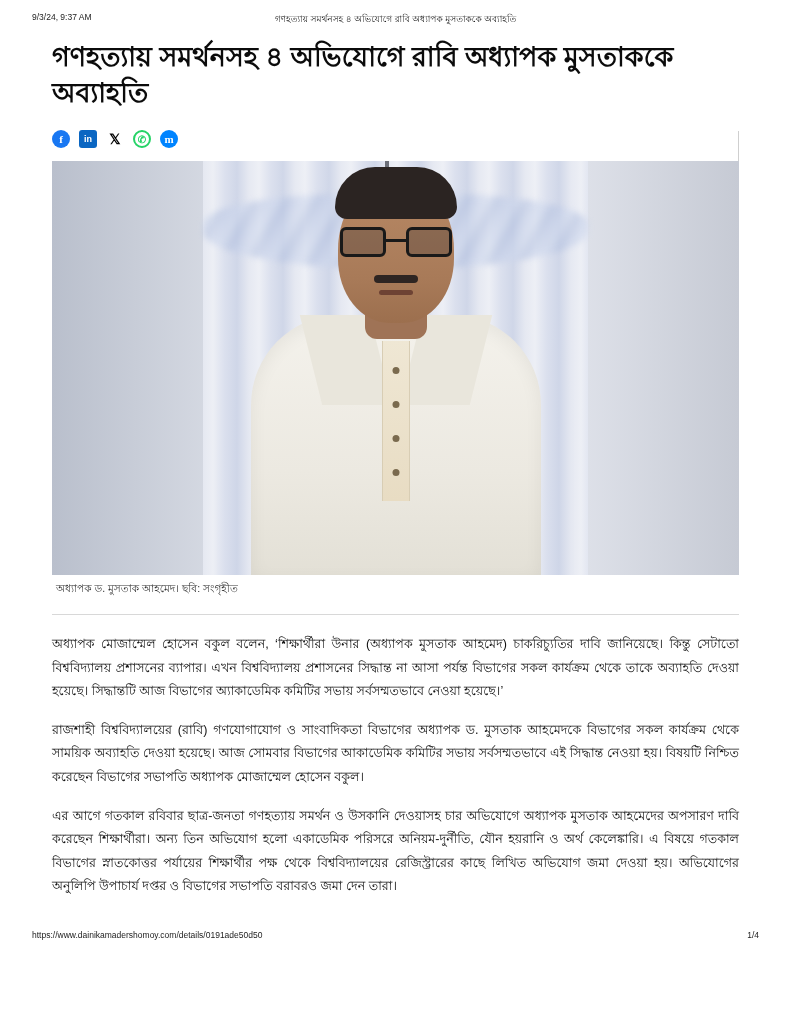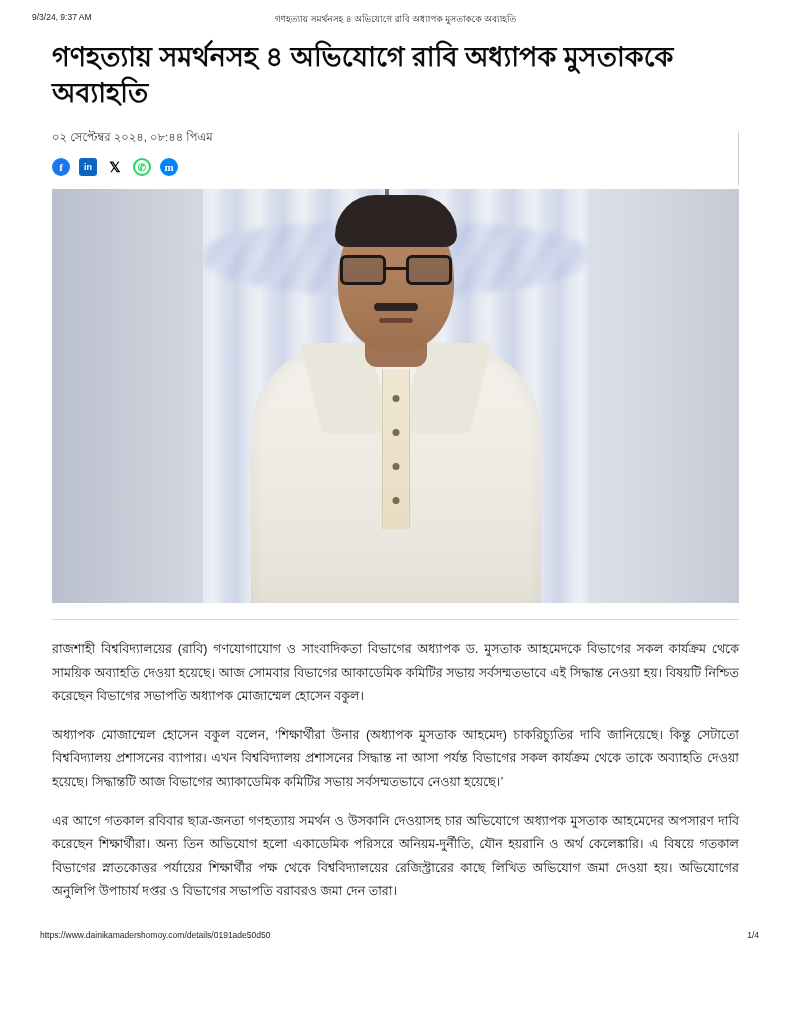--- a/index.html
+++ b/index.html
@@ -299,39 +299,38 @@
     position: absolute;
     left: 32px;
     right: 32px;
     bottom: 12px;
     display: flex;
     justify-content: space-between;
     align-items: center;
     font-size: 8.5px;
     color: #222;
   }
-  .footer-url { white-space: nowrap; margin-left: 8px; }
+  .footer-url { white-space: nowrap; }
 </style>
 </head>
 <body>
 
 <div class="page">
 
   <div class="print-header">
     <div class="print-date">9/3/24, 9:37 AM</div>
     <div class="print-title">গণহত্যায় সমর্থনসহ ৪ অভিযোগে রাবি অধ্যাপক মুসতাককে অব্যাহতি</div>
   </div>
 
   <div class="article">
 
     <h1 class="headline">গণহত্যায় সমর্থনসহ ৪ অভিযোগে রাবি অধ্যাপক মুসতাককে অব্যাহতি</h1>
 
     <div class="byline-wrap">
       <div class="byline-rule"></div>
-      <div class="pubdate">০২ সেপ্টেম্বর ২০২৪, ০৮:৪৪ পিএম</div>
 
       <div class="socials">
         <span class="soc soc-fb">f</span>
         <span class="soc soc-li">in</span>
         <span class="soc soc-x">𝕏</span>
         <span class="soc soc-wa">✆</span>
         <span class="soc soc-ms">m</span>
       </div>
     </div>
 
@@ -359,26 +358,27 @@
           <div class="hair"></div>
           <div class="glasses">
             <div class="lens l"></div>
             <div class="bridge"></div>
             <div class="lens r"></div>
           </div>
           <div class="mustache"></div>
           <div class="mouth"></div>
         </div>
       </div>
+      <figcaption class="caption">অধ্যাপক ড. মুসতাক আহমেদ। ছবি: সংগৃহীত</figcaption>
     </figure>
 
     <hr class="hr">
 
+    <p class="body">অধ্যাপক মোজাম্মেল হোসেন বকুল বলেন, ‘শিক্ষার্থীরা উনার (অধ্যাপক মুসতাক আহমেদ) চাকরিচ্যুতির দাবি জানিয়েছে। কিন্তু সেটাতো বিশ্ববিদ্যালয় প্রশাসনের ব্যাপার। এখন বিশ্ববিদ্যালয় প্রশাসনের সিদ্ধান্ত না আসা পর্যন্ত বিভাগের সকল কার্যক্রম থেকে তাকে অব্যাহতি দেওয়া হয়েছে। সিদ্ধান্তটি আজ বিভাগের অ্যাকাডেমিক কমিটির সভায় সর্বসম্মতভাবে নেওয়া হয়েছে।’</p>
     <p class="body">রাজশাহী বিশ্ববিদ্যালয়ের (রাবি) গণযোগাযোগ ও সাংবাদিকতা বিভাগের অধ্যাপক ড. মুসতাক আহমেদকে বিভাগের সকল কার্যক্রম থেকে সাময়িক অব্যাহতি দেওয়া হয়েছে। আজ সোমবার বিভাগের আকাডেমিক কমিটির সভায় সর্বসম্মতভাবে এই সিদ্ধান্ত নেওয়া হয়। বিষয়টি নিশ্চিত করেছেন বিভাগের সভাপতি অধ্যাপক মোজাম্মেল হোসেন বকুল।</p>
-    <p class="body">অধ্যাপক মোজাম্মেল হোসেন বকুল বলেন, ‘শিক্ষার্থীরা উনার (অধ্যাপক মুসতাক আহমেদ) চাকরিচ্যুতির দাবি জানিয়েছে। কিন্তু সেটাতো বিশ্ববিদ্যালয় প্রশাসনের ব্যাপার। এখন বিশ্ববিদ্যালয় প্রশাসনের সিদ্ধান্ত না আসা পর্যন্ত বিভাগের সকল কার্যক্রম থেকে তাকে অব্যাহতি দেওয়া হয়েছে। সিদ্ধান্তটি আজ বিভাগের অ্যাকাডেমিক কমিটির সভায় সর্বসম্মতভাবে নেওয়া হয়েছে।’</p>
     <p class="body">এর আগে গতকাল রবিবার ছাত্র-জনতা গণহত্যায় সমর্থন ও উসকানি দেওয়াসহ চার অভিযোগে অধ্যাপক মুসতাক আহমেদের অপসারণ দাবি করেছেন শিক্ষার্থীরা। অন্য তিন অভিযোগ হলো একাডেমিক পরিসরে অনিয়ম-দুর্নীতি, যৌন হয়রানি ও অর্থ কেলেঙ্কারি। এ বিষয়ে গতকাল বিভাগের স্নাতকোত্তর পর্যায়ের শিক্ষার্থীর পক্ষ থেকে বিশ্ববিদ্যালয়ের রেজিস্ট্রারের কাছে লিখিত অভিযোগ জমা দেওয়া হয়। অভিযোগের অনুলিপি উপাচার্য দপ্তর ও বিভাগের সভাপতি বরাবরও জমা দেন তারা।</p>
 
   </div>
 
   <div class="print-footer">
     <div class="footer-url">https://www.dainikamadershomoy.com/details/0191ade50d50</div>
     <div class="footer-page">1/4</div>
   </div>
 
 </div>

